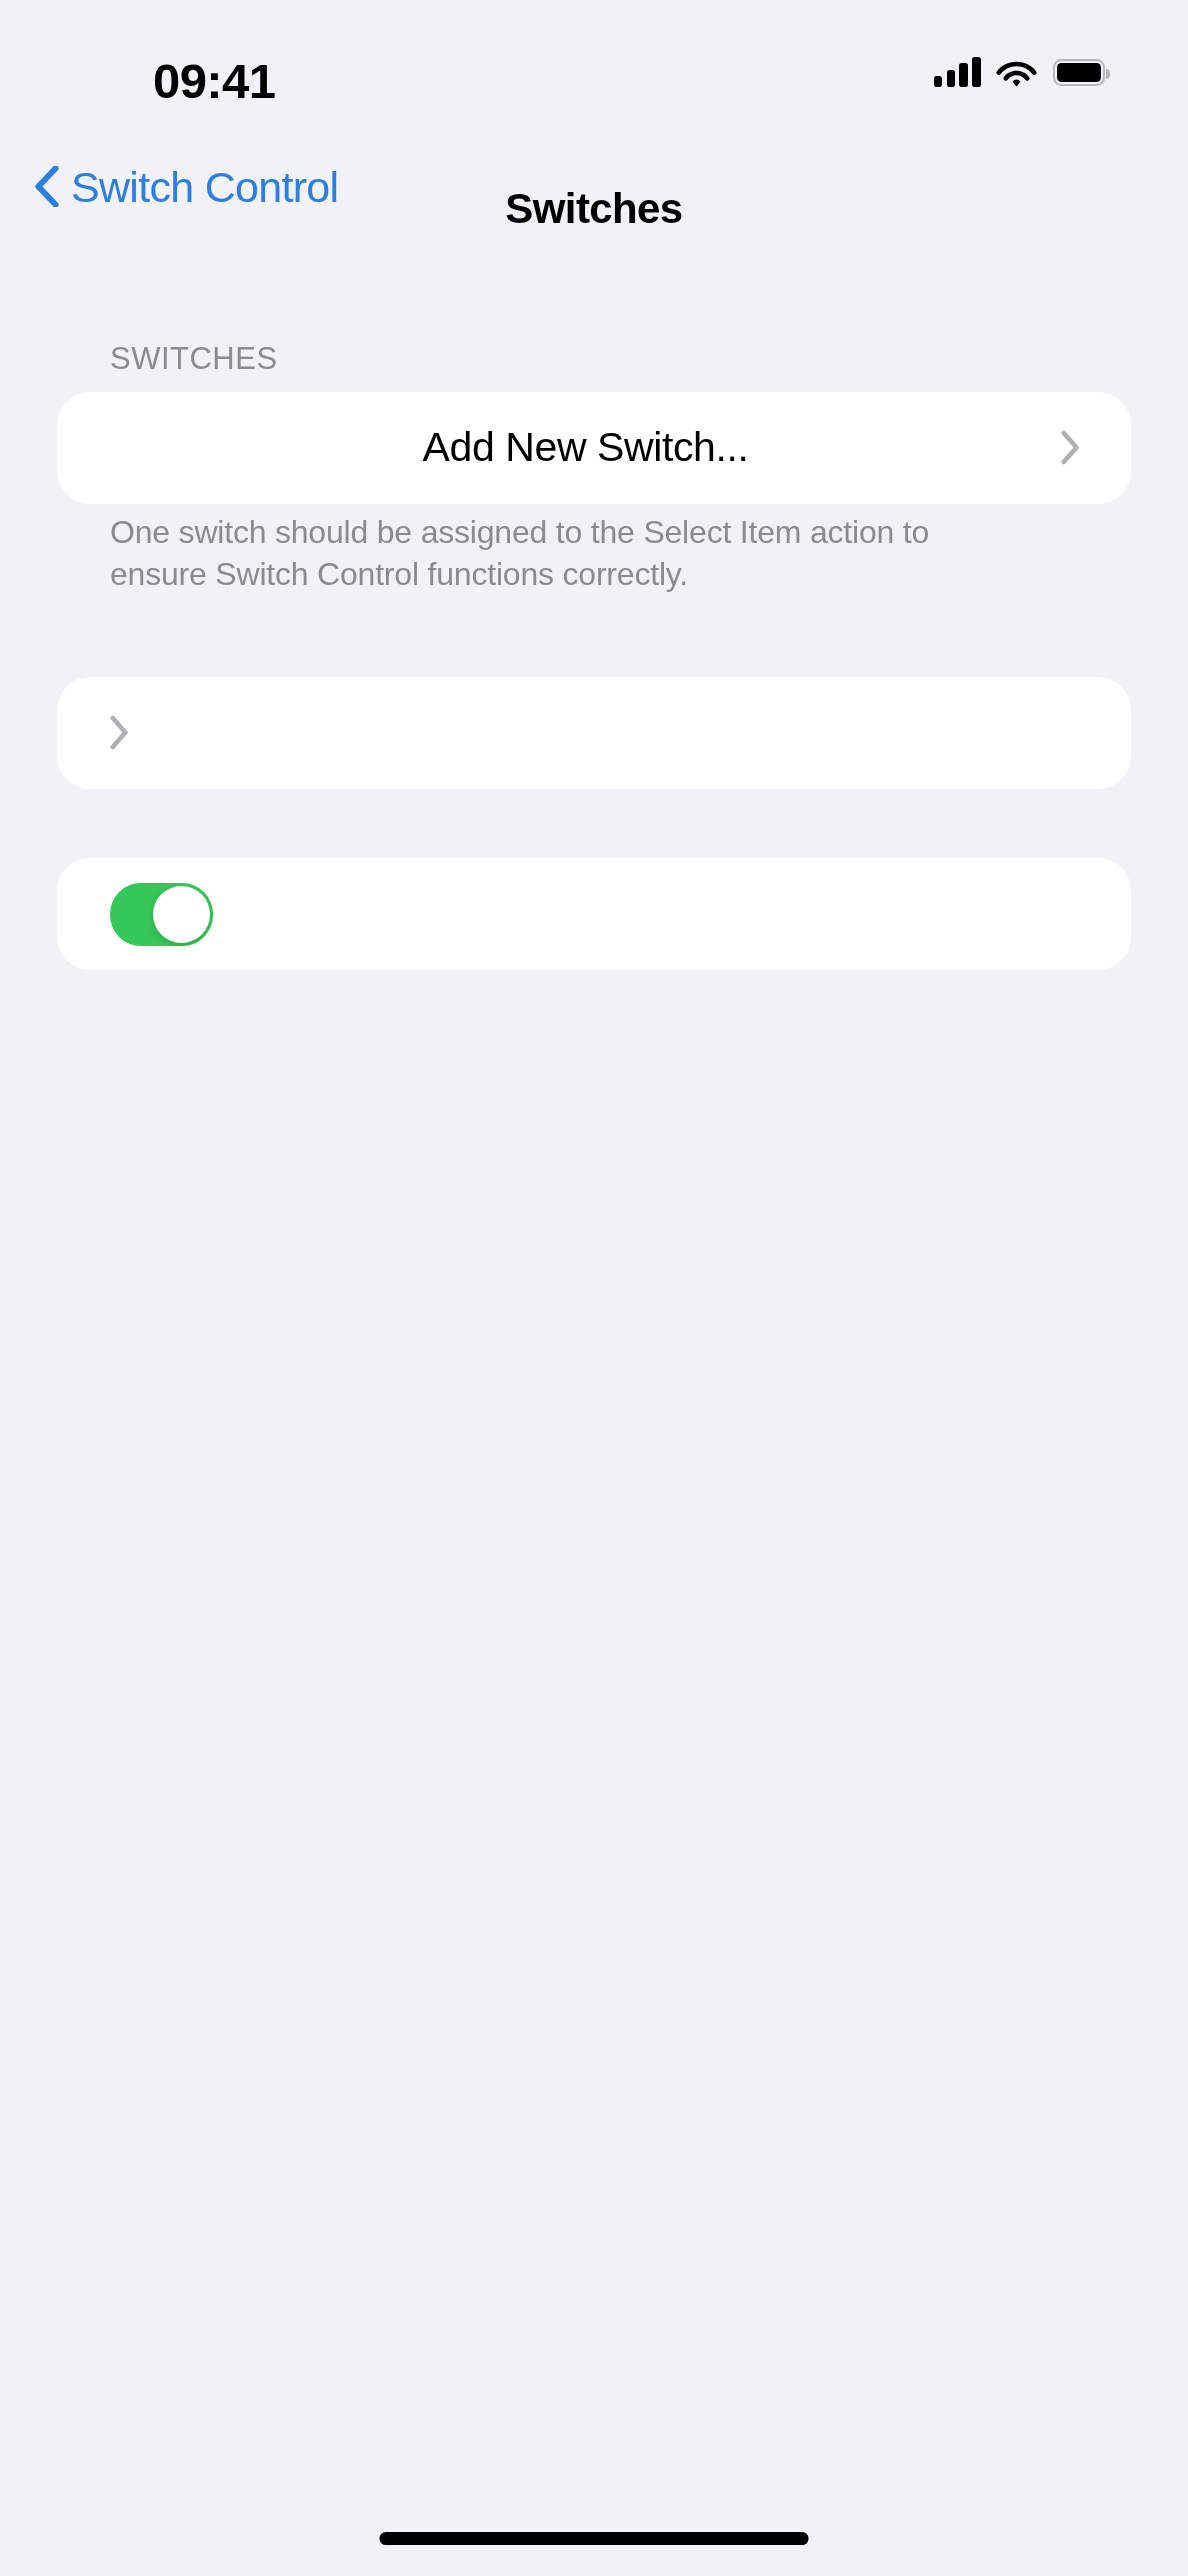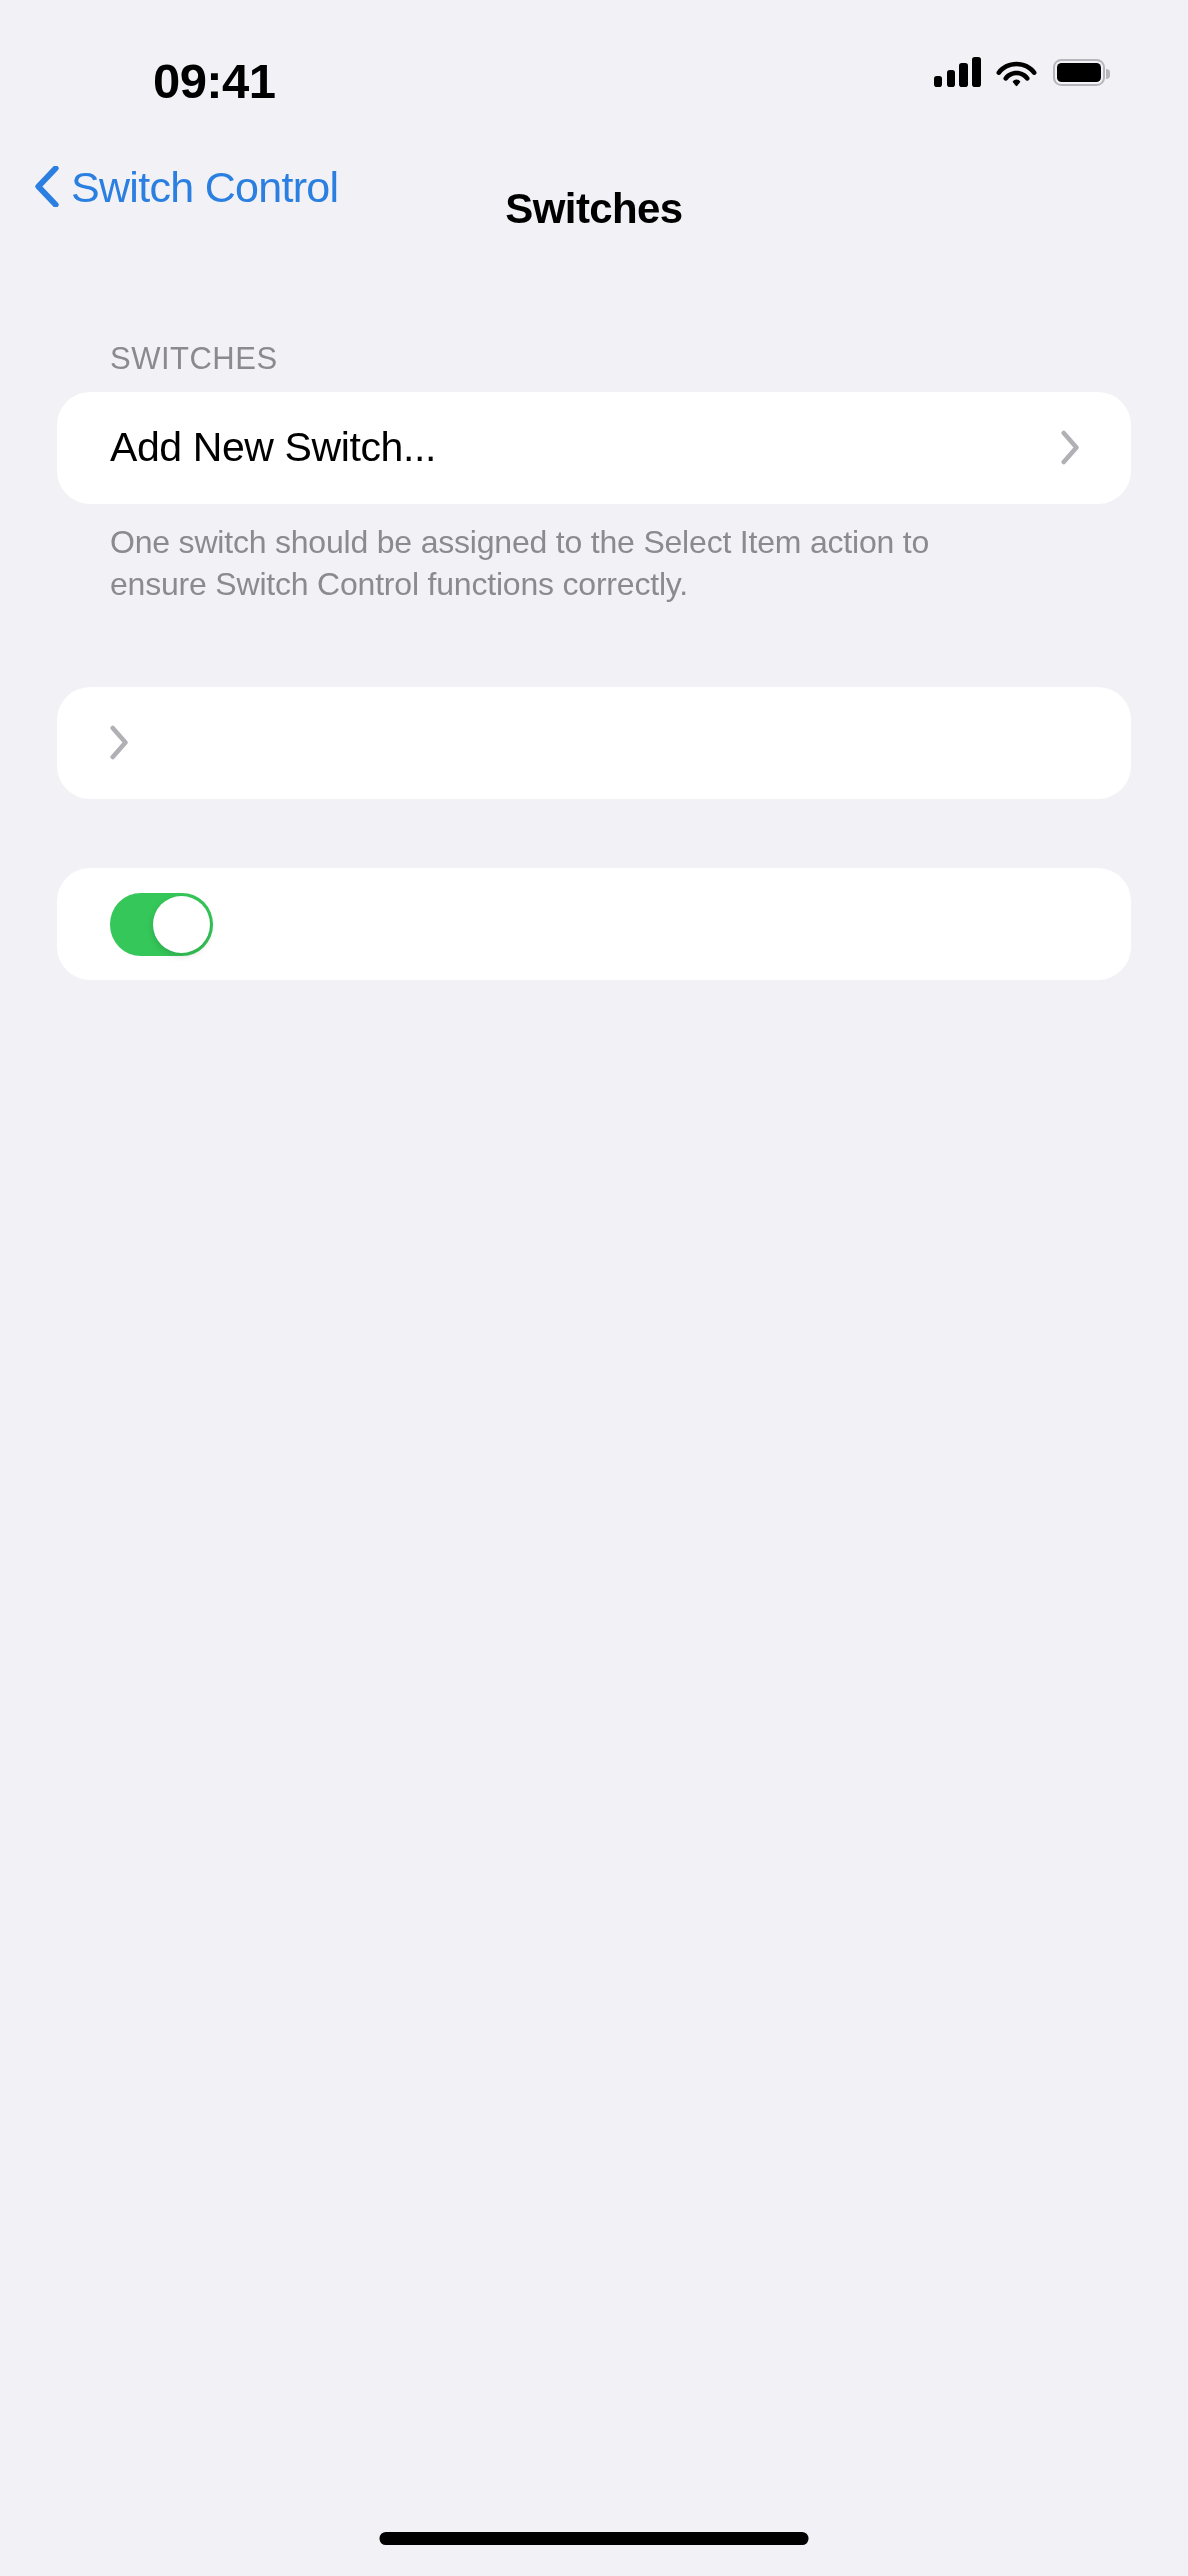--- a/index.html
+++ b/index.html
@@ -165,20 +165,21 @@
     align-items:center;
     padding:0 37px 0 53px;
     cursor:pointer;
   }
   .row-label {
     flex:1;
     font-size:41px;
     color:#000;
     letter-spacing:-0.4px;
     line-height:1.15;
+    text-align:center;
   }
 
   .disclosure {
     width:20px;
     height:35px;
     flex:0 0 auto;
     margin-right:13px;
   }
 
   
@@ -196,21 +197,21 @@
     top:2.8px;
     left:43px;
     width:57px;
     height:57px;
     border-radius:50%;
     background:#FFFFFF;
     box-shadow:0 2.8px 7.4px rgba(0,0,0,0.15);
   }
 
   .footer-text {
-    margin:17px 57px 0 57px;
+    margin:7px 57px 0 57px;
     padding:0 0 0 53px;
     font-size:32px;
     line-height:1.34;
     color:#8A8A8F;
     letter-spacing:-0.2px;
     max-width:977px;
   }
 
   .gap { height:63px; }
   .gap-sm { height:52px; }

